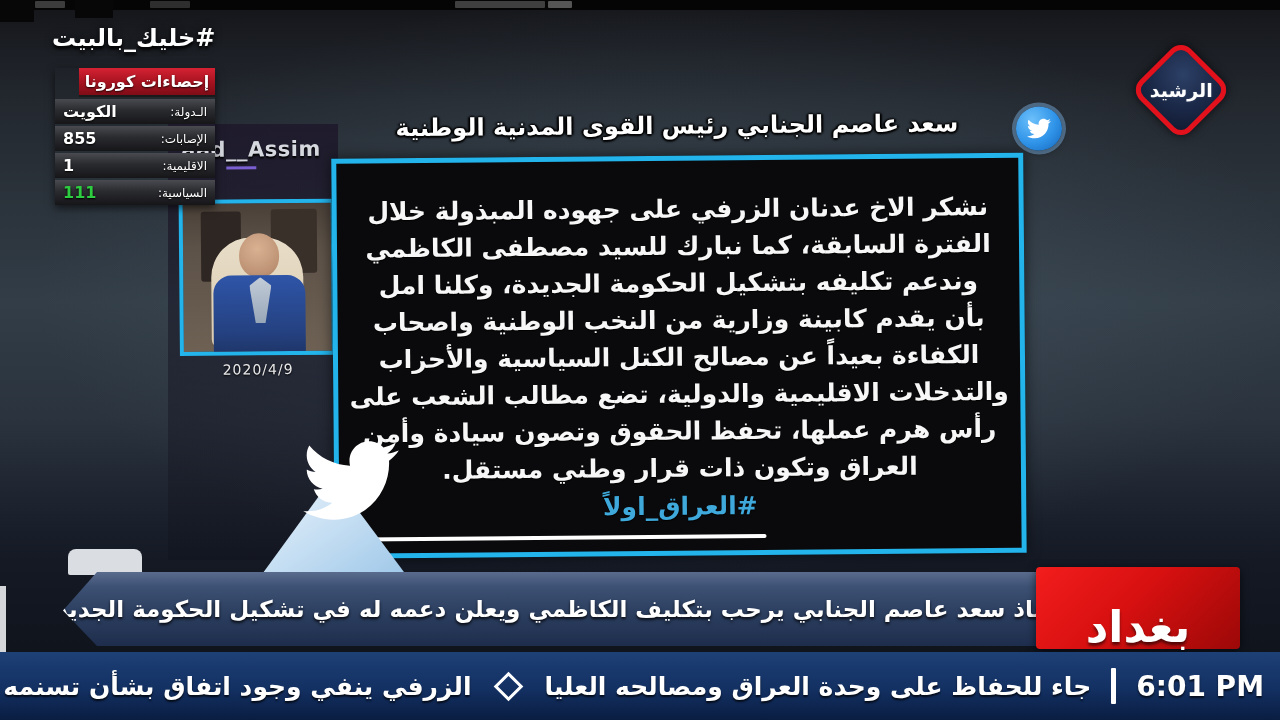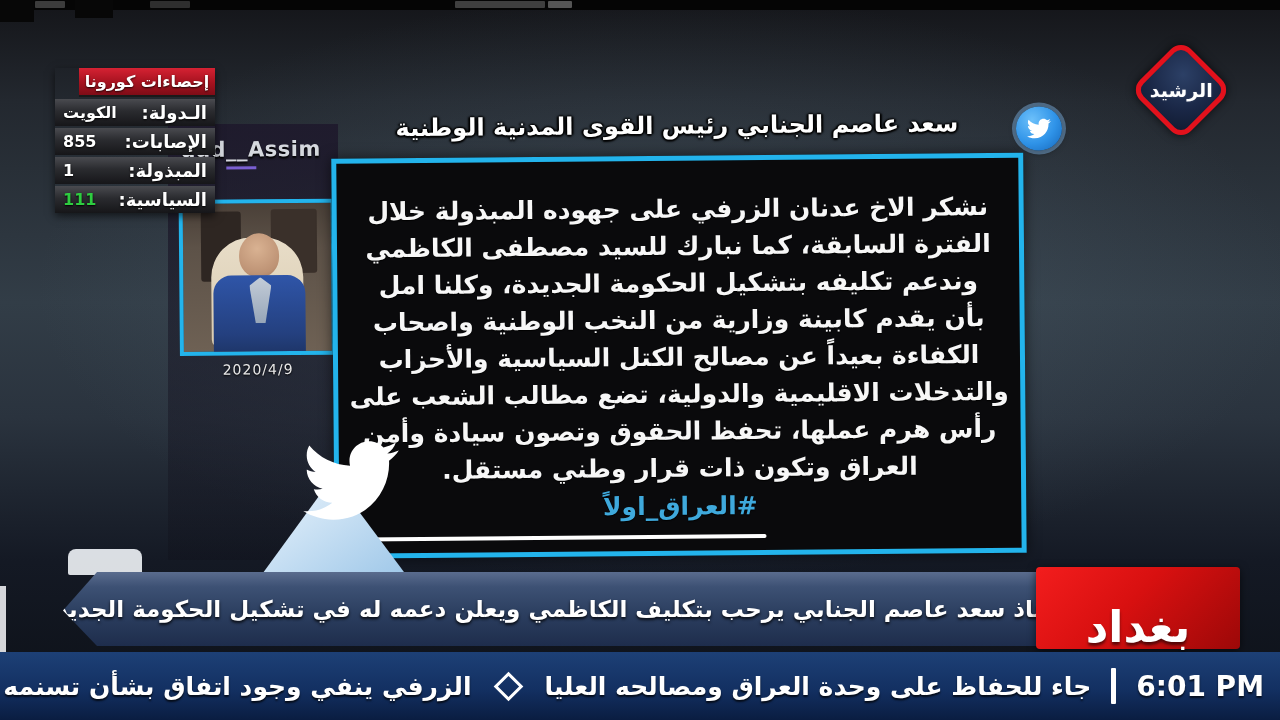--- a/index.html
+++ b/index.html
@@ -17,21 +17,21 @@
   .stay-home{left:52px;top:24px;z-index:20;color:#fff;font-weight:bold;font-size:24px;direction:rtl;
     text-shadow:0 3px 3px rgba(0,0,0,.9),0 0 8px rgba(0,0,0,.6);}
   
   .stats{left:55px;top:68px;width:160px;z-index:20;direction:rtl;box-shadow:0 3px 8px rgba(0,0,0,.6);}
   .stats-header{background:linear-gradient(180deg,#d52233 0%,#a5121f 55%,#7e0c17 100%);
     color:#fff;font-weight:bold;font-size:16px;text-align:center;padding:4px 2px;
     text-shadow:0 1px 2px rgba(0,0,0,.8);border-bottom:2px solid #1a1a1a;margin-left:24px;}
   .stats-row{display:flex;justify-content:space-between;align-items:center;direction:rtl;
     background:linear-gradient(180deg,#4a4b50 0%,#2a2b2f 45%,#161619 100%);
     padding:3px 8px;margin-top:2px;}
-  .stats-label{color:#fff;font-weight:bold;font-size:18px;text-shadow:0 1px 2px #000;}
+  .stats-label{color:#fff;font-weight:normal;font-size:12px;text-shadow:0 1px 2px #000;}
   .stats-value{color:#fff;font-weight:bold;font-size:16px;direction:ltr;text-shadow:0 1px 2px #000;}
   .stats-value.green{color:#2ecc40;}
   
   .logo{left:1131px;top:40px;width:100px;height:100px;display:flex;align-items:center;justify-content:center;z-index:20;}
   .logo-diamond{width:62px;height:62px;transform:rotate(45deg);border:5px solid #e3111c;border-radius:14px;
     background:radial-gradient(circle at 35% 30%,#2c4066 0%,#1a2746 60%,#101a30 100%);
     box-shadow:0 0 10px rgba(0,0,0,.7);display:flex;align-items:center;justify-content:center;}
   .logo-text{transform:rotate(-45deg);color:#fff;font-weight:bold;font-size:19px;letter-spacing:-1px;
     text-shadow:0 0 2px #fff3;}
   
@@ -106,33 +106,34 @@
     <div class="seg" style="left:35px;width:30px;"></div>
     <div class="seg" style="left:150px;width:40px;background:#2e2e2e;"></div>
     <div class="seg" style="left:455px;width:90px;background:#3f3f3f;"></div>
     <div class="seg" style="left:548px;width:24px;background:#555;"></div>
   </div>
   <div class="abs top-tab" style="left:0;top:0;width:34px;height:22px;"></div>
   <div class="abs top-tab" style="left:75px;top:0;width:38px;height:18px;"></div>
 
   <div class="abs bg-column"></div>
 
+  <div class="abs stay-home">#خليك_بالبيت</div>
 
   <div class="abs stats">
     <div class="stats-header">إحصاءات كورونا</div>
     <div class="stats-row">
       <span class="stats-label">الـدولة:</span>
       <span class="stats-value">الكويت</span>
     </div>
     <div class="stats-row">
       <span class="stats-label">الإصابات:</span>
       <span class="stats-value">855</span>
     </div>
     <div class="stats-row">
-      <span class="stats-label">المبذولة:</span>
+      <span class="stats-label">الاقليمية:</span>
       <span class="stats-value">1</span>
     </div>
     <div class="stats-row">
       <span class="stats-label">السياسية:</span>
       <span class="stats-value green">111</span>
     </div>
   </div>
 
   <div class="abs logo">
     <div class="logo-diamond">

